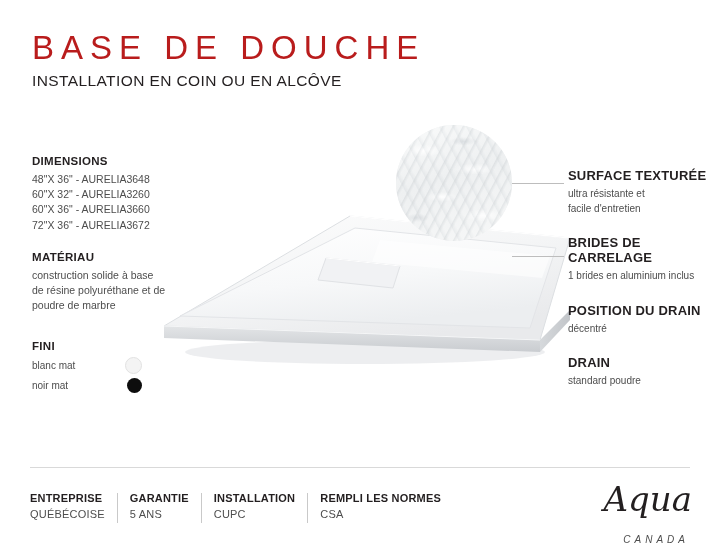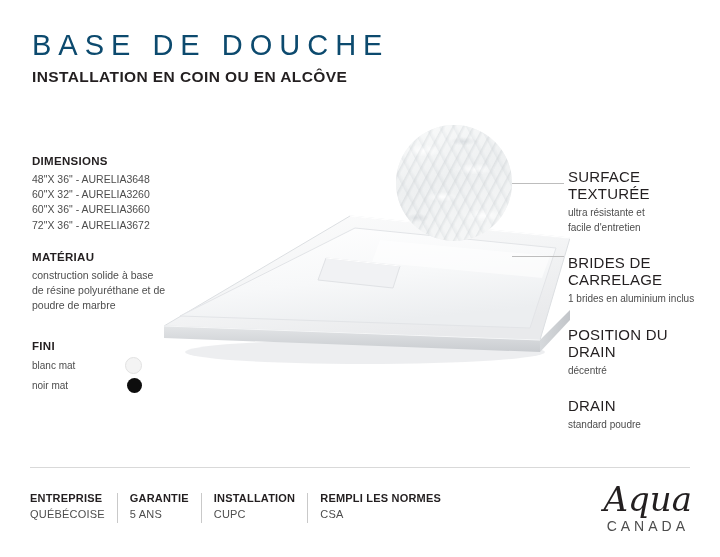--- a/index.html
+++ b/index.html
@@ -22,31 +22,31 @@
   }
 
   
   .header {
     position: absolute;
     left: 32px;
     top: 30px;
     width: 640px;
   }
   .title {
-    font-size: 29px;
+    font-size: 33px;
     font-weight: 300;
     letter-spacing: 7px;
-    color: #0c4a6e;
+    color: #b91c1c;
     line-height: 1.1;
     white-space: nowrap;
   }
   .subtitle {
     margin-top: 6px;
     font-size: 15.5px;
-    font-weight: bold;
+    font-weight: normal;
     letter-spacing: 0.4px;
     color: #231f20;
     white-space: nowrap;
   }
 
   
   .left-col {
     position: absolute;
     left: 32px;
     top: 155px;
@@ -95,22 +95,22 @@
 
   
   .right-col {
     position: absolute;
     left: 568px;
     top: 168px;
     width: 145px;
   }
   .right-block { margin-bottom: 19px; }
   .right-head {
-    font-size: 15px;
-    font-weight: normal;
+    font-size: 13px;
+    font-weight: bold;
     letter-spacing: 0.2px;
     color: #231f20;
     margin-bottom: 4px;
   }
   .right-line {
     font-size: 10px;
     color: #4d4d4d;
     line-height: 1.45;
     font-weight: 300;
   }
@@ -228,25 +228,26 @@
   }
   .logo-word {
     font-family: "DejaVu Serif", serif;
     font-style: italic;
     font-size: 34px;
     line-height: 1;
     color: #231f20;
     letter-spacing: 0px;
   }
   .logo-sub {
-    font-size: 14px;
+    font-size: 10px;
     letter-spacing: 4px;
     color: #4d4d4d;
-    margin-top: 2px;
+    margin-top: 18px;
     margin-right: 3px;
+    font-style: italic;
   }
 </style>
 </head>
 <body>
 
 <div class="page">
 
   <div class="header">
     <div class="title">BASE DE DOUCHE</div>
     <div class="subtitle">INSTALLATION  EN COIN OU EN ALCÔVE</div>

